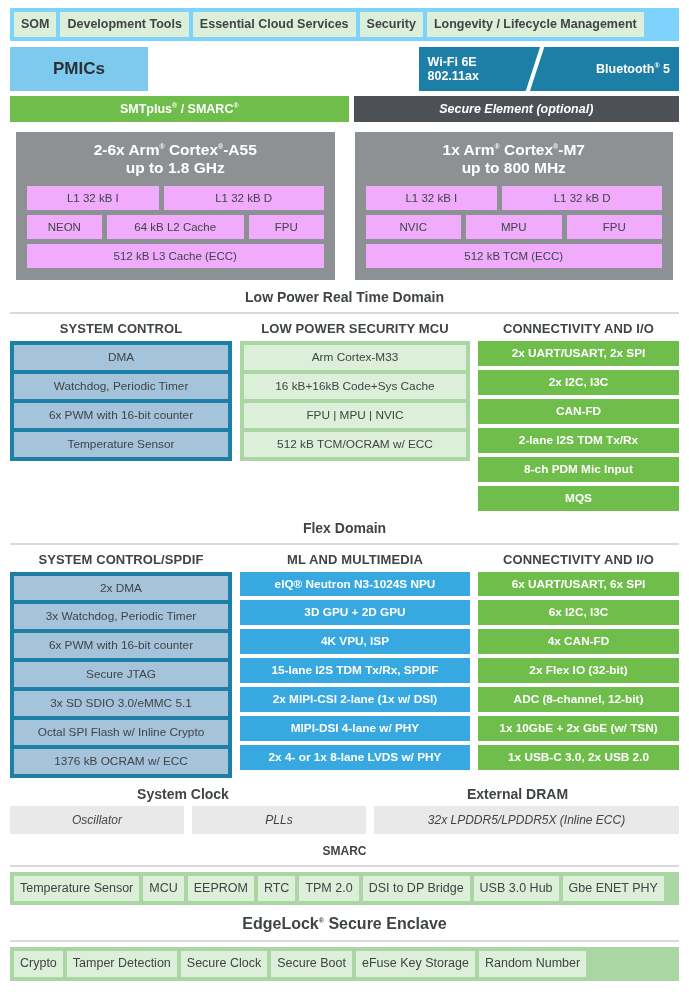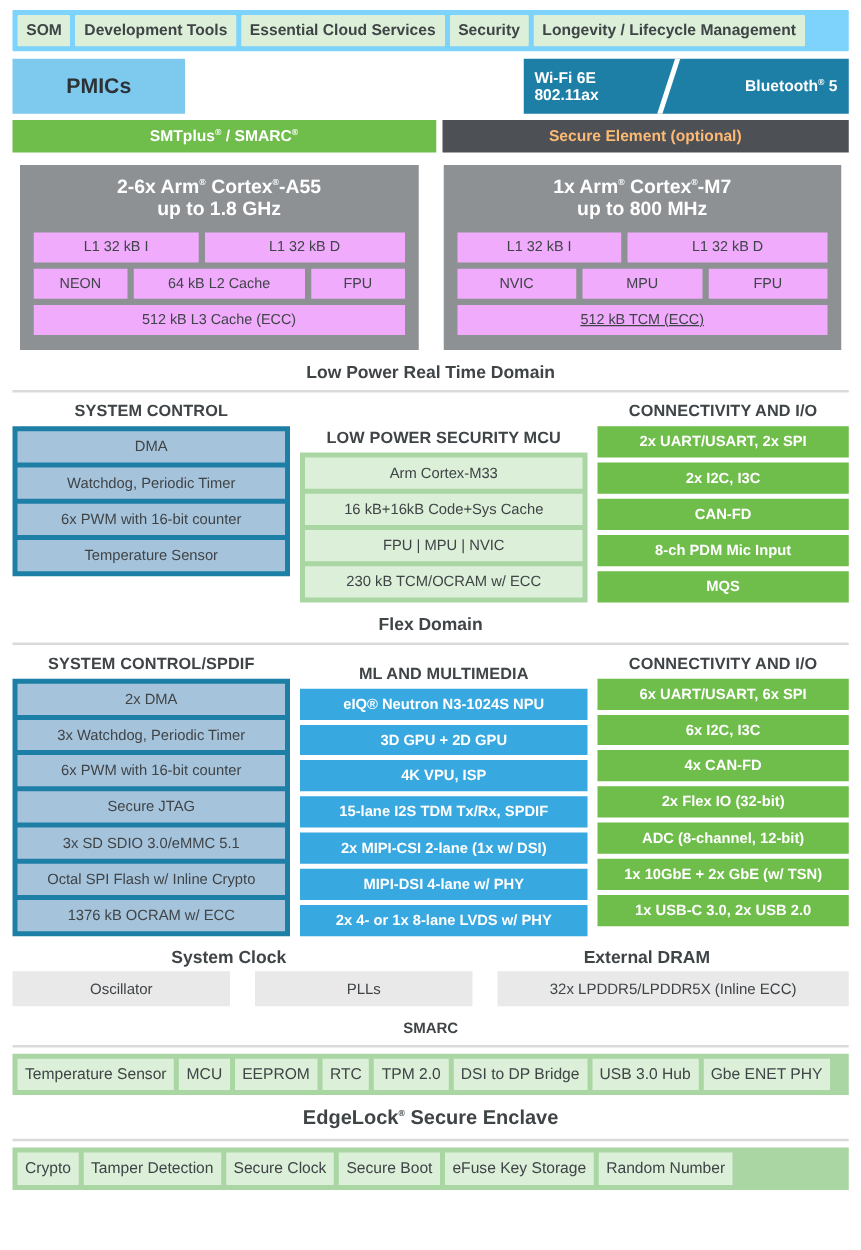--- a/index.html
+++ b/index.html
@@ -65,23 +65,23 @@
   .half.right{justify-content:flex-end;padding-right:9px;text-align:right;}
 
   
   .smt-band{margin:5px 10px 0 10px;display:flex;height:26px;}
   .smt{
     width:50.6%;background:#6fbd4a;color:#ffffff;
     display:flex;align-items:center;justify-content:center;
     font-size:12.5px;font-weight:bold;
   }
   .secure-el{
-    flex:1;margin-left:5px;background:#4d5055;color:#fdba74;
+    flex:1;margin-left:5px;background:#4d5055;color:#ffffff;
     display:flex;align-items:center;justify-content:center;
-    font-size:12.5px;font-weight:bold;
+    font-size:12.5px;font-weight:bold;font-style:italic;
   }
 
   
   .cpu-row{display:flex;margin:10px 16px 0 16px;gap:20px;}
   .cpu{
     flex:1;background:#8e9194;padding:9px 11px 12px 11px;
   }
   .cpu-title{
     color:#ffffff;font-size:15.5px;font-weight:bold;text-align:center;
     line-height:1.18;margin-bottom:8px;
@@ -97,21 +97,21 @@
   .domain-label{
     text-align:center;font-size:14px;font-weight:bold;color:#3f4447;
     margin-top:9px;
   }
   .hr{height:2px;background:#d9dadb;margin:7px 10px 0 10px;}
 
   
   .cols{display:flex;margin:0 10px;gap:8px;}
   .col{display:flex;flex-direction:column;}
   .col.c1{width:222px;}
-  .col.c2{width:230px;justify-content:flex-end;}
+  .col.c2{width:230px;}
   .col.c3{flex:1;}
   .col-head{
     text-align:center;font-size:13px;font-weight:bold;color:#3f4447;
     letter-spacing:.1px;margin:7px 0 5px 0;white-space:nowrap;
   }
   .box{padding:4px;}
   .box.blue{background:#1d7fa6;}
   .box.lgreen{background:#a9d6a3;}
   .box.plain{background:transparent;padding:0;}
   .item{
@@ -121,21 +121,21 @@
   .item:last-child{margin-bottom:0;}
   .item.steel{background:#a6c3dc;color:#3f4447;}
   .item.palegreen{background:#dcefd8;color:#3f4447;}
   .item.green{background:#6fbd4a;color:#ffffff;font-weight:bold;}
   .item.cyan{background:#38a8e0;color:#ffffff;font-weight:bold;}
 
   
   .clk-heads{display:flex;margin:8px 10px 0 10px;}
   .clk-heads .h1{width:346px;text-align:center;font-size:14px;font-weight:bold;}
   .clk-heads .h2{flex:1;text-align:center;font-size:14px;font-weight:bold;}
-  .clk-row{display:flex;margin:4px 10px 0 10px;gap:20px;}
+  .clk-row{display:flex;margin:4px 10px 0 10px;gap:8px;font-style:italic;}
   .gray{
     background:#e9e9e9;color:#3f4447;font-size:12px;text-align:center;
     padding:7px 4px;white-space:nowrap;
   }
   .gray.g1{width:166px;}
   .gray.g2{width:166px;}
   .gray.g3{flex:1;}
 
   
   .sec-title{
@@ -239,21 +239,21 @@
       </div>
       <div class="cpu-sub">
         <div class="cell narrow">L1 32 kB I</div>
         <div class="cell">L1 32 kB D</div>
       </div>
       <div class="cpu-sub">
         <div class="cell">NVIC</div>
         <div class="cell">MPU</div>
         <div class="cell">FPU</div>
       </div>
-      <div class="cpu-sub" style="margin-bottom:0;text-decoration:underline;">
+      <div class="cpu-sub" style="margin-bottom:0;">
         <div class="cell">512 kB TCM (ECC)</div>
       </div>
     </div>
   </div>
 
   <div class="domain-label">Low Power Real Time Domain</div>
   <div class="hr"></div>
 
   <div class="cols">
 
@@ -266,30 +266,31 @@
         <div class="item steel">Temperature Sensor</div>
       </div>
     </div>
 
     <div class="col c2">
       <div class="col-head">LOW POWER SECURITY MCU</div>
       <div class="box lgreen">
         <div class="item palegreen">Arm Cortex-M33</div>
         <div class="item palegreen">16 kB+16kB Code+Sys Cache</div>
         <div class="item palegreen">FPU | MPU | NVIC</div>
-        <div class="item palegreen">230 kB TCM/OCRAM w/ ECC</div>
+        <div class="item palegreen">512 kB TCM/OCRAM w/ ECC</div>
       </div>
     </div>
 
     <div class="col c3">
       <div class="col-head">CONNECTIVITY AND I/O</div>
       <div class="box plain">
         <div class="item green">2x UART/USART, 2x SPI</div>
         <div class="item green">2x I2C, I3C</div>
         <div class="item green">CAN-FD</div>
+        <div class="item green">2-lane I2S TDM Tx/Rx</div>
         <div class="item green">8-ch PDM Mic Input</div>
         <div class="item green">MQS</div>
       </div>
     </div>
   </div>
 
   <div class="domain-label">Flex Domain</div>
   <div class="hr"></div>
 
   <div class="cols">

